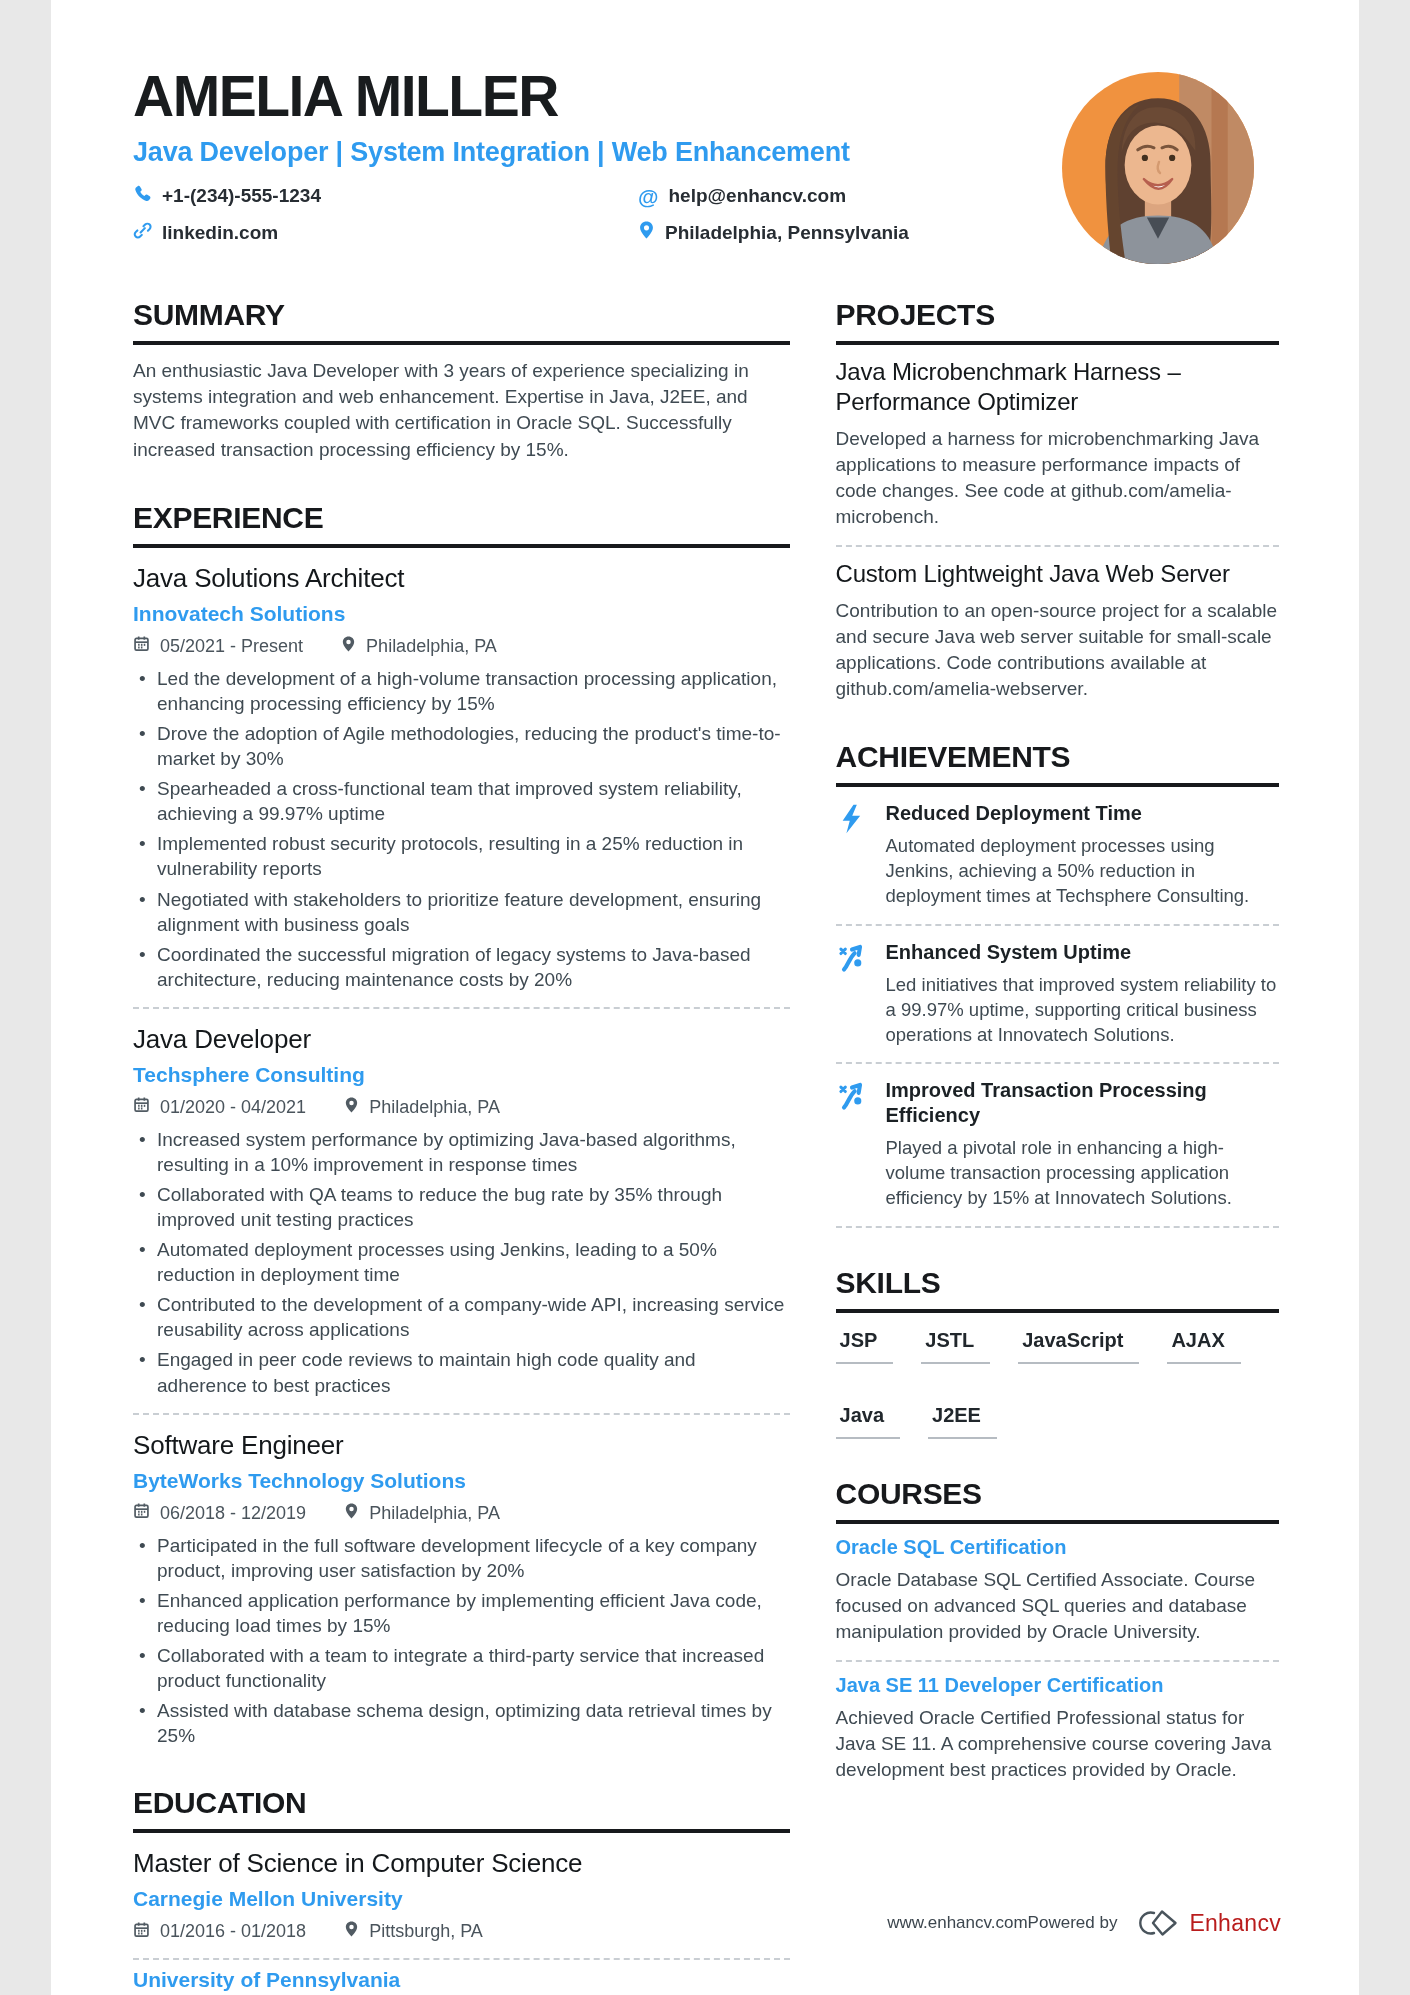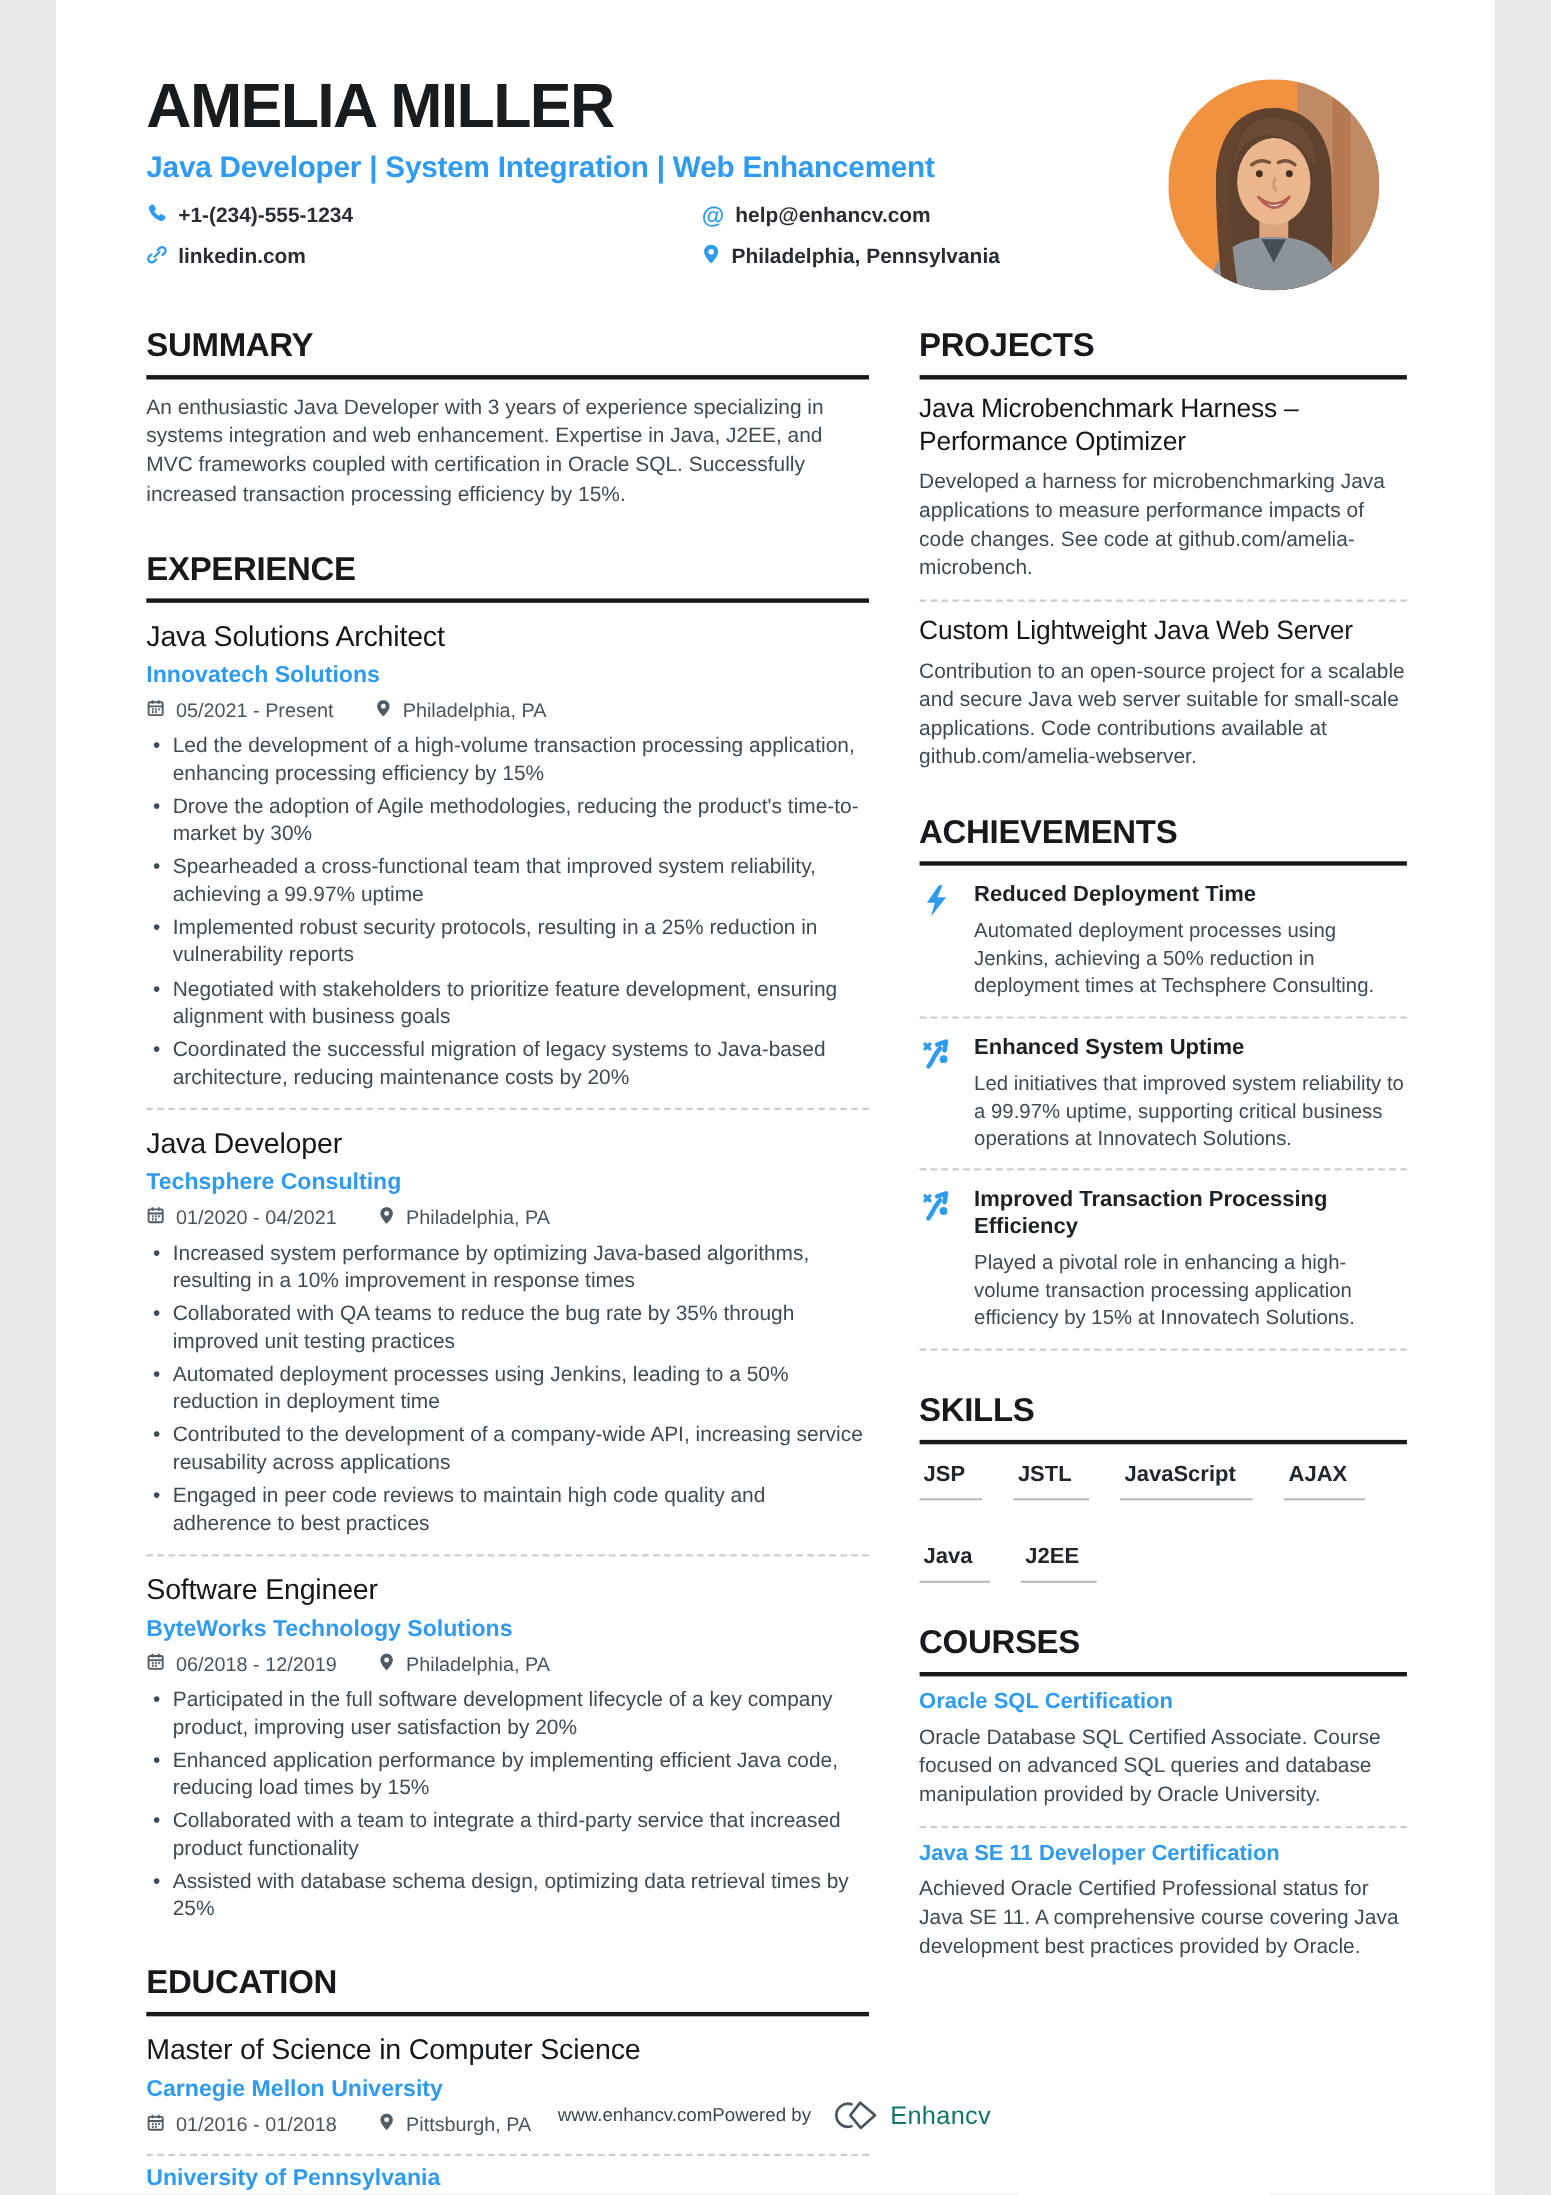--- a/index.html
+++ b/index.html
@@ -51,27 +51,27 @@
   
   .skills-wrap { display:flex; flex-wrap:wrap; column-gap:28px; row-gap:20px; margin-top:16px; }
   .skill { font-size:20px; font-weight:bold; color:#21272c; padding:0 16px 10px 4px; border-bottom:2px solid #b6bcc2; }
   .flex-break { flex-basis:100%; height:0; }
   
   .course-title { font-size:20px; font-weight:bold; color:#2f9bef; margin-top:12px; }
   .course-text  { font-size:19px; line-height:1.37; color:#3f4a52; margin-top:8px; }
   
   .footer {
     position:absolute; left:76px; right:78px; bottom:55px;
-    display:flex; justify-content:center; align-items:center;
+    display:flex; justify-content:flex-end; align-items:center;
   }
   .footer-url { font-size:17px; color:#3c464e; text-decoration:none; }
   .powered { display:flex; align-items:center; gap:12px; }
   .powered-label { font-size:17px; color:#3c464e; }
   .brand { display:flex; align-items:center; gap:8px; }
-  .brand-name { font-size:23px; color:#0f766e; letter-spacing:0.3px; }
+  .brand-name { font-size:23px; color:#b91c1c; letter-spacing:0.3px; }
 </style>
 </head>
 <body>
 
 <div class="page">
 
   <div class="header-wrap">
     <div>
       <h1 class="name">AMELIA MILLER</h1>
       <div class="subtitle">Java Developer | System Integration | Web Enhancement</div>

